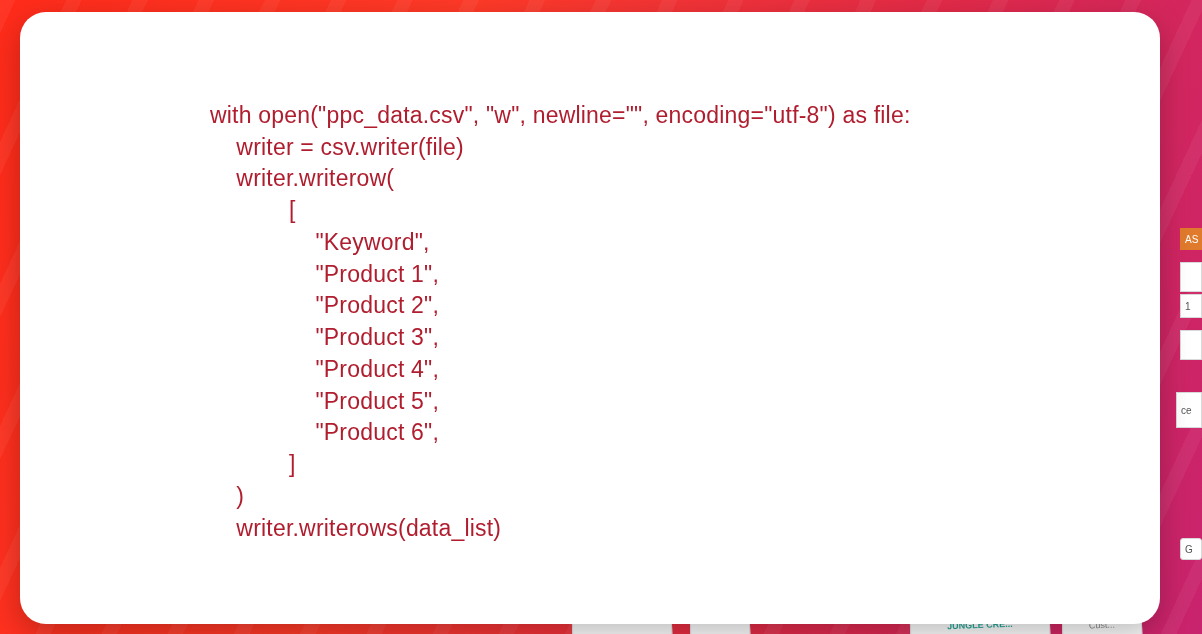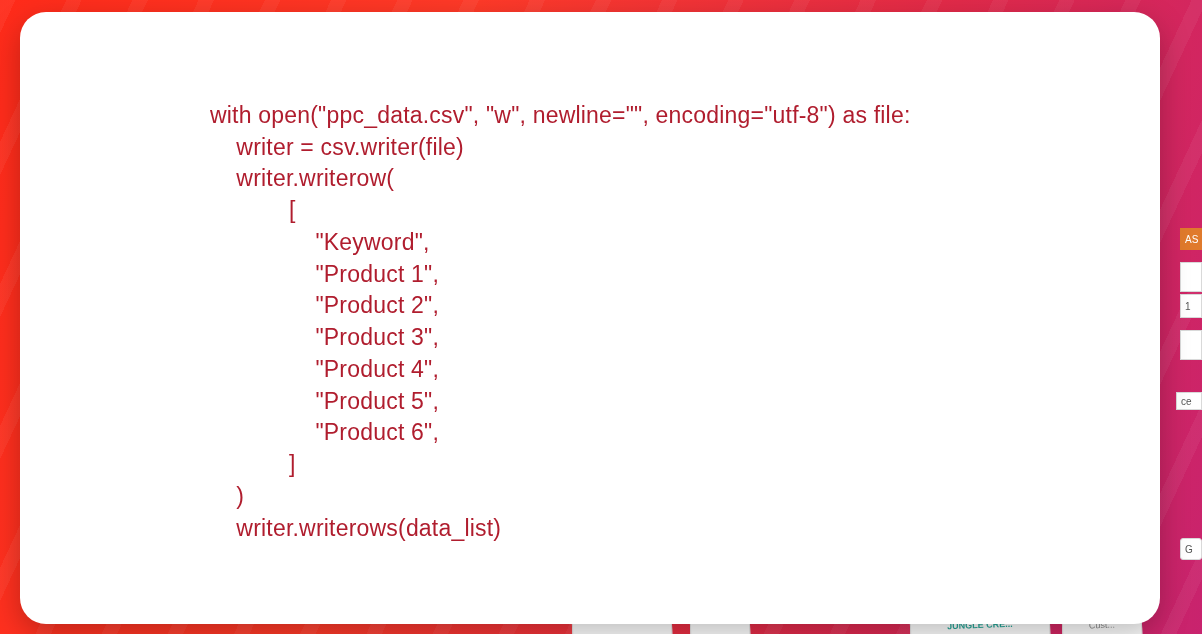--- a/index.html
+++ b/index.html
@@ -40,21 +40,21 @@
 </style>
 </head>
 <body>
 
 <div class="bg">
 
   <div class="frag orange" style="top:228px; right:0; width:22px; height:22px;">AS</div>
   <div class="frag" style="top:262px; right:0; width:22px; height:30px;"></div>
   <div class="frag" style="top:294px; right:0; width:22px; height:24px;">1</div>
   <div class="frag" style="top:330px; right:0; width:22px; height:30px;"></div>
-  <div class="frag" style="top:392px; right:0; width:26px; height:18px;">ce</div>
+  <div class="frag" style="top:392px; right:0; width:26px; height:36px;">ce</div>
   <div class="frag" style="top:538px; right:0; width:22px; height:22px; border-radius:3px;">G</div>
 
   <div class="bottom-frag" style="bottom:-6px; left:572px; width:100px; height:30px;"></div>
   <div class="bottom-frag" style="bottom:-6px; left:690px; width:60px; height:30px;"></div>
   <div class="bottom-frag" style="bottom:-8px; left:910px; width:140px; height:34px; color:#2aa89a; font-weight:600;">JUNGLE CRE...</div>
   <div class="bottom-frag" style="bottom:-8px; left:1062px; width:80px; height:34px;">Cust...</div>
 
   <div class="card">
     <pre class="code" id="code-pre">with open("ppc_data.csv", "w", newline="", encoding="utf-8") as file:
     writer = csv.writer(file)

